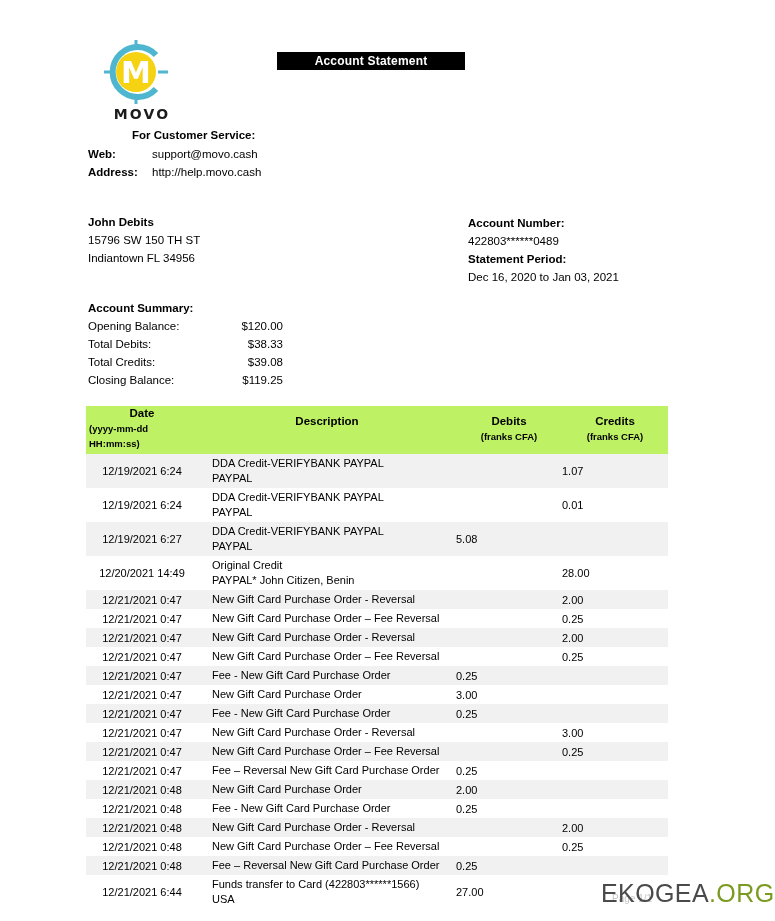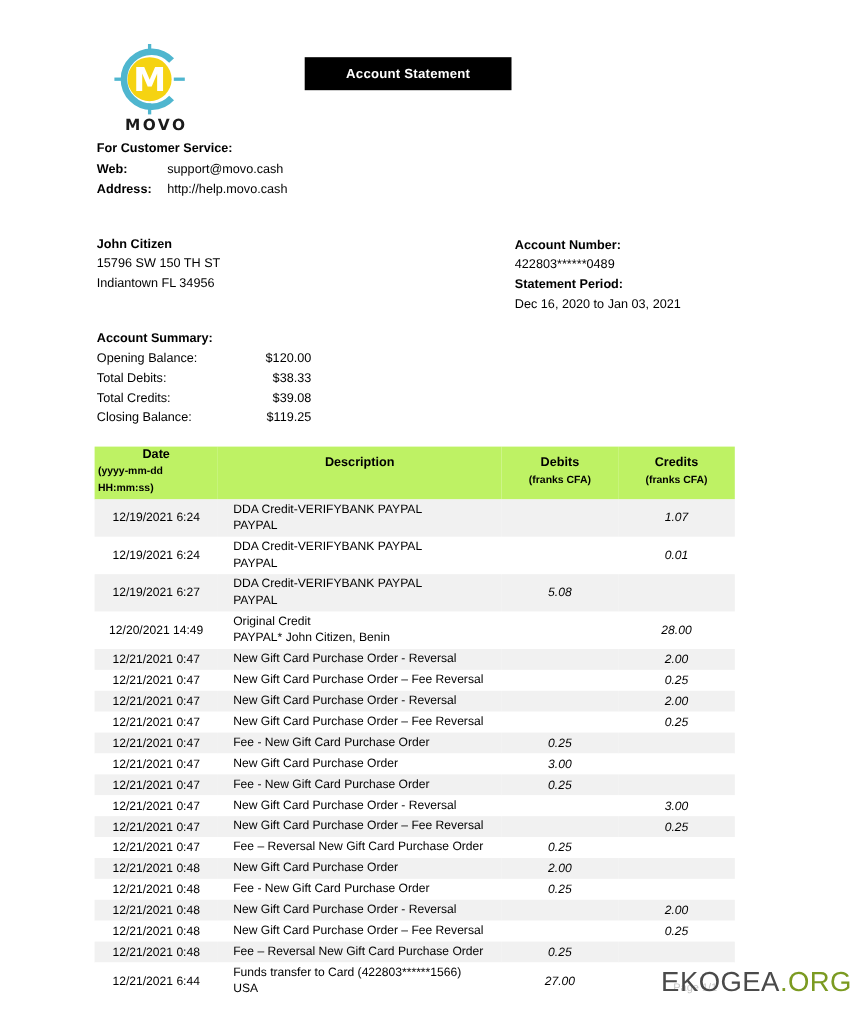--- a/index.html
+++ b/index.html
@@ -43,21 +43,21 @@
     color: #1b1b1b;
     margin-top: -2px;
     margin-left: 12px;
   }
 
   .title-banner {
     position: absolute;
     left: 277px;
     top: 52px;
     width: 188px;
-    height: 30px;
+    height: 18px;
     background: #000000;
     color: #ffffff;
     font-size: 12px;
     font-weight: bold;
     display: flex;
     align-items: center;
     justify-content: center;
     letter-spacing: 0.2px;
   }
 
@@ -65,20 +65,21 @@
   .cs-block {
     position: absolute;
     left: 88px;
     top: 126px;
     font-size: 11.5px;
     line-height: 18px;
   }
   .cs-title {
     font-weight: bold;
     margin-bottom: 1px;
+    margin-left: 44px;
   }
   .cs-row {
     display: flex;
   }
   .cs-label {
     font-weight: bold;
     width: 64px;
     flex: none;
   }
   .cs-value {
@@ -190,24 +191,23 @@
     font-size: 11px;
     padding: 2px 0;
     white-space: nowrap;
   }
   td.desc-cell {
     padding: 2px 0 2px 14px;
     font-size: 11px;
     line-height: 15px;
   }
   td.num-cell {
-    text-align: center;
+    text-align: left;
     font-size: 11px;
     padding: 2px 0;
-    font-style: italic;
   }
   .desc-line2 {
     display: block;
   }
 
   
   .page-footer {
     position: absolute;
     left: 612px;
     top: 893px;
@@ -257,21 +257,21 @@
       <span class="cs-label">Web:</span>
       <span class="cs-value">support@movo.cash</span>
     </div>
     <div class="cs-row">
       <span class="cs-label">Address:</span>
       <span class="cs-value">http://help.movo.cash</span>
     </div>
   </div>
 
   <div class="addr-block">
-    <div class="addr-name">John Citizen</div>
+    <div class="addr-name">John Debits</div>
     <div>15796 SW 150 TH ST</div>
     <div>Indiantown FL 34956</div>
   </div>
 
   <div class="acct-block">
     <div class="acct-label">Account Number:</div>
     <div class="acct-value">422803******0489</div>
     <div class="acct-label">Statement Period:</div>
     <div class="acct-value">Dec 16, 2020 to Jan 03, 2021</div>
   </div>

